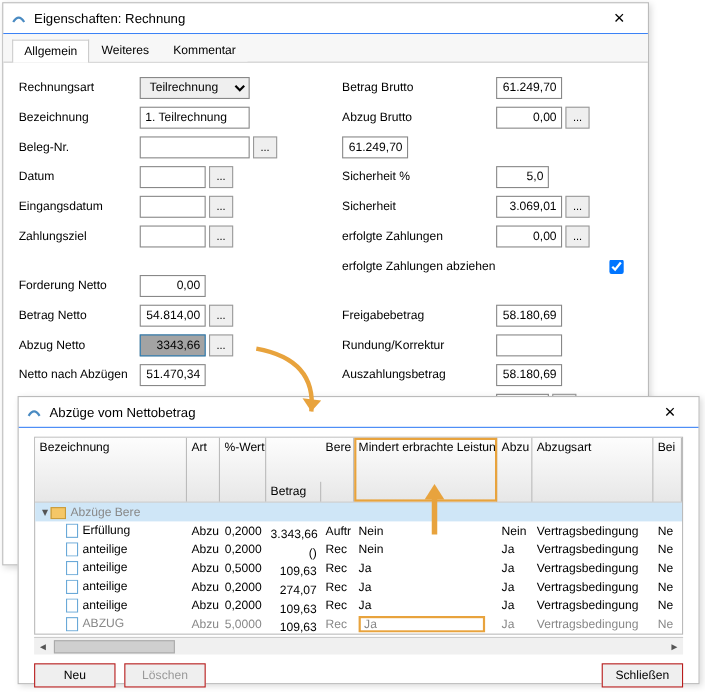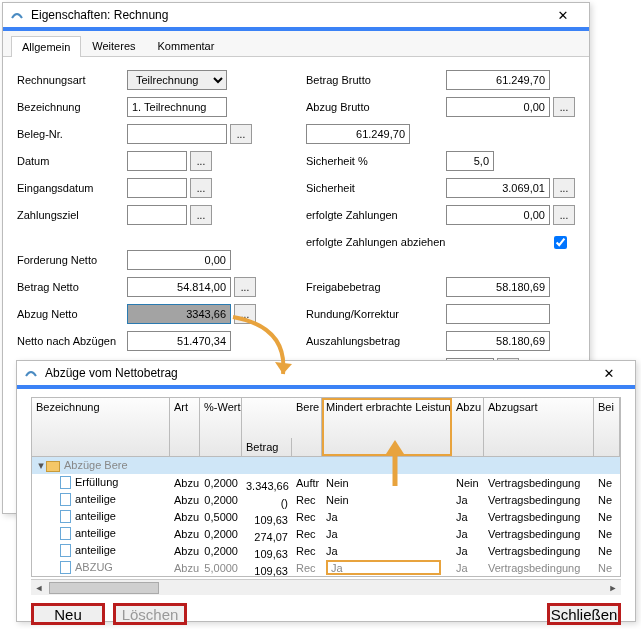--- a/index.html
+++ b/index.html
@@ -19,21 +19,21 @@
     border: 1px solid #bbb;
     box-shadow: 2px 2px 6px rgba(0,0,0,0.15);
   }
   .win1 { left: 2px; top: 2px; width: 588px; height: 512px; }
   .win2 { left: 16px; top: 360px; width: 620px; height: 262px; }
   .titlebar {
     height: 28px;
     display: flex;
     align-items: center;
     padding: 0 6px;
-    border-bottom: 4px solid #3b82f6;
+    border-bottom: 1px solid #3b82f6;
     font-size: 12px;
   }
   .titlebar .icon {
     width: 16px; height: 16px;
     margin-right: 6px;
     display: inline-flex;
     align-items: center;
     justify-content: center;
   }
   .titlebar .spacer { flex: 1; }
@@ -80,21 +80,21 @@
     color: #000;
   }
   .rowR label { width: 140px; }
   .row input[type=text], .row select {
     height: 20px;
     border: 1px solid #888;
     padding: 0 4px;
     font-size: 11px;
     font-family: inherit;
   }
-  .row input.num { text-align: right; width: 104px; }
+  .row input.num { text-align: right; width: 60px; }
   .row input.txt { width: 100px; }
   .row select { width: 100px; background: #efefef; }
   .ellips {
     width: 22px; height: 20px;
     border: 1px solid #999;
     background: #efefef;
     margin-left: 3px;
     font-size: 10px;
     cursor: pointer;
     display: inline-flex;
@@ -176,23 +176,23 @@
     width: 115px;
   }
   .btnbar {
     display: flex;
     padding: 8px 14px;
     gap: 8px;
   }
   .btn {
     height: 22px;
     min-width: 74px;
-    border: 3px solid #b91c1c;
+    border: 1px solid #b91c1c;
     background: #efefef;
-    font-size: 15px;
+    font-size: 11px;
     cursor: pointer;
     display: inline-flex; align-items: center; justify-content: center;
   }
   .btn.disabled { color: #999; }
   .hscroll {
     height: 16px;
     background: #f0f0f0;
     border-top: 1px solid #ccc;
     display: flex; align-items: center;
     position: relative;

